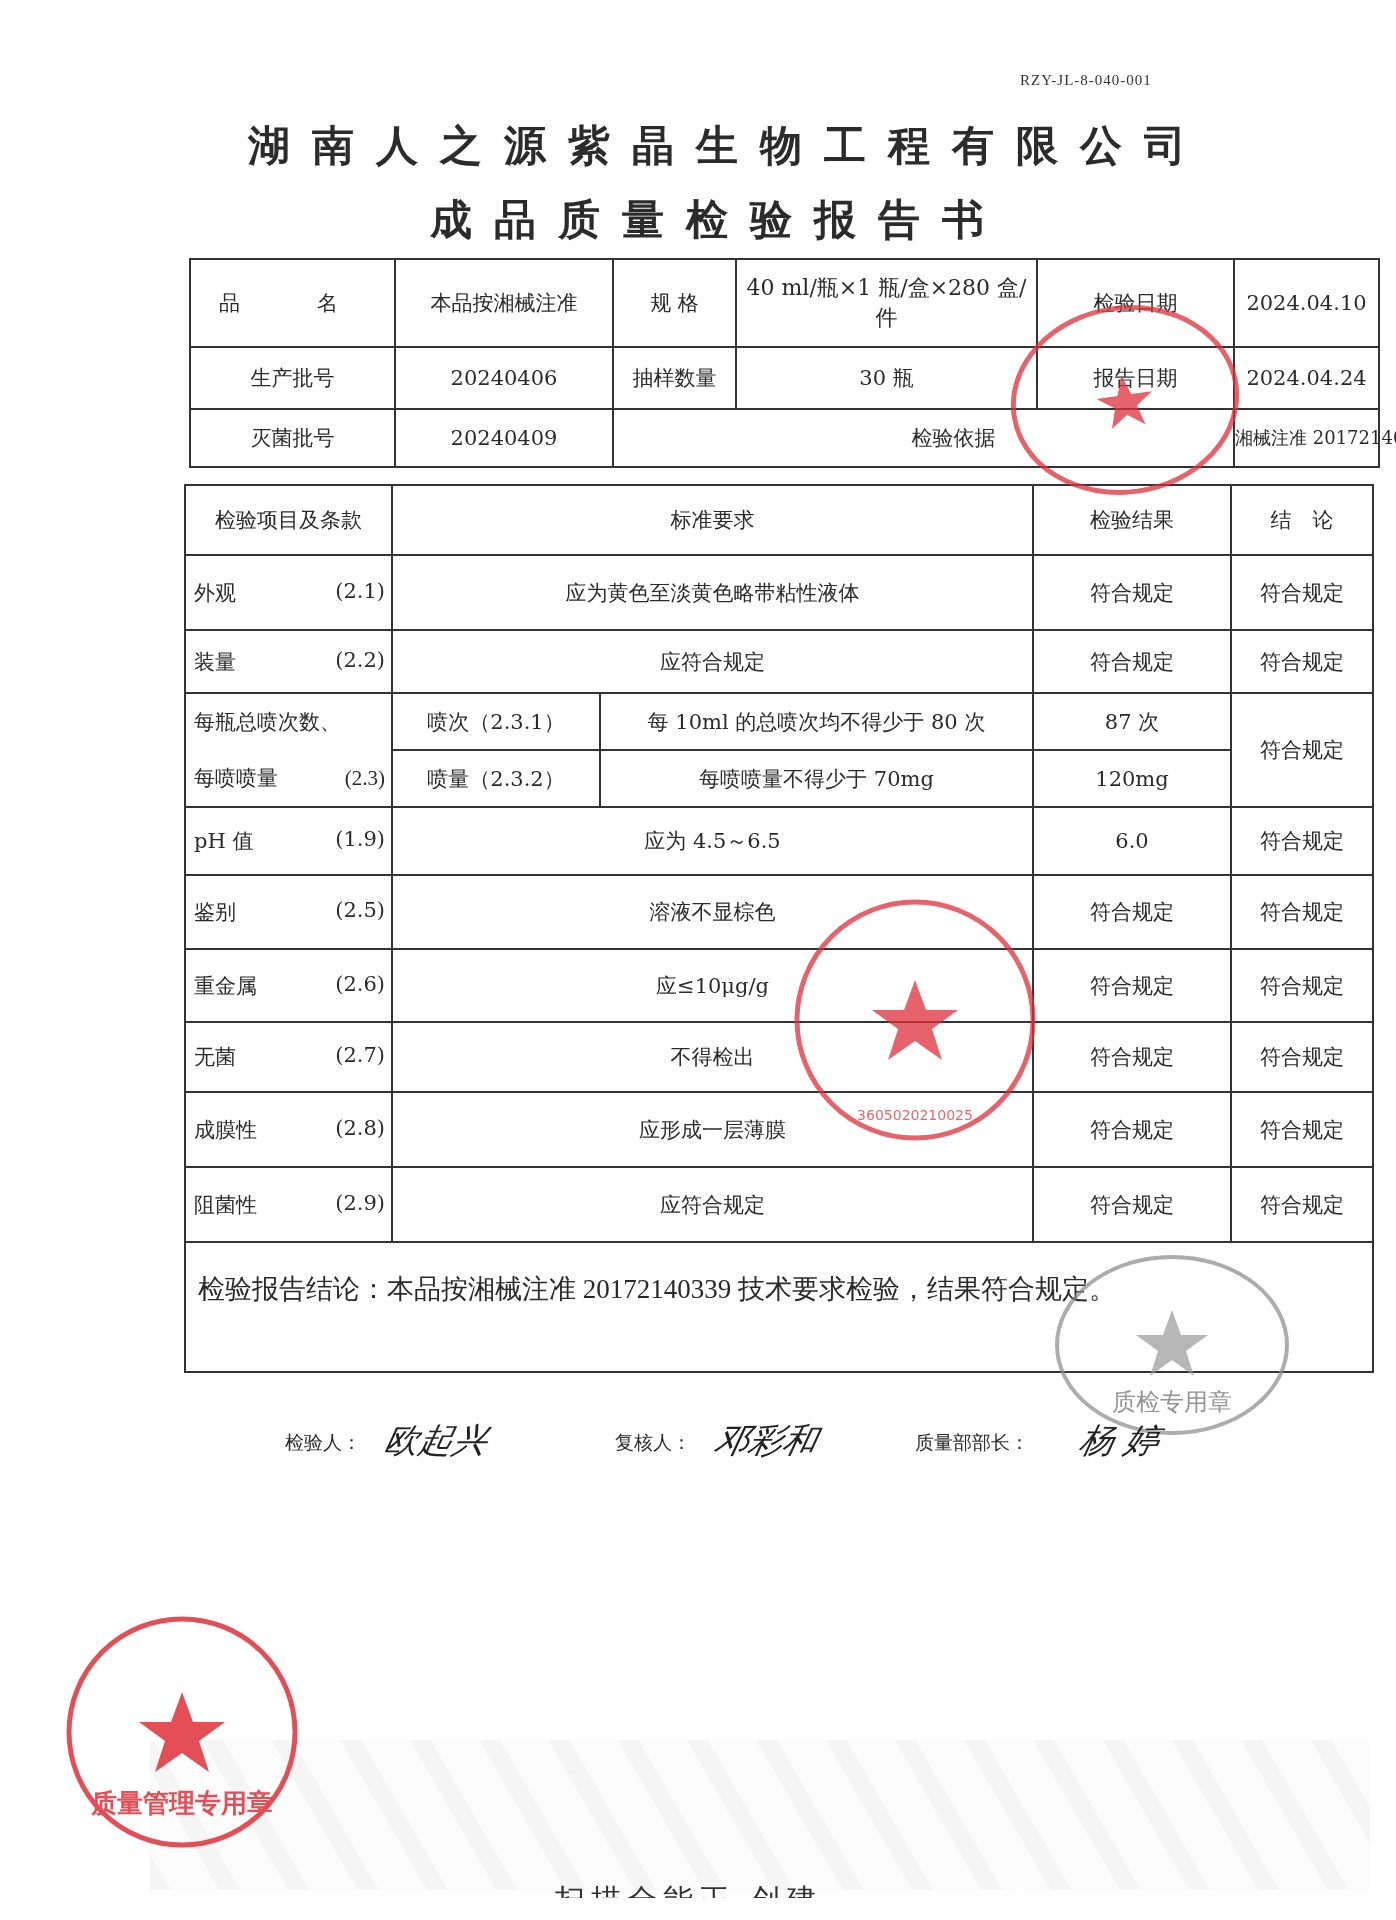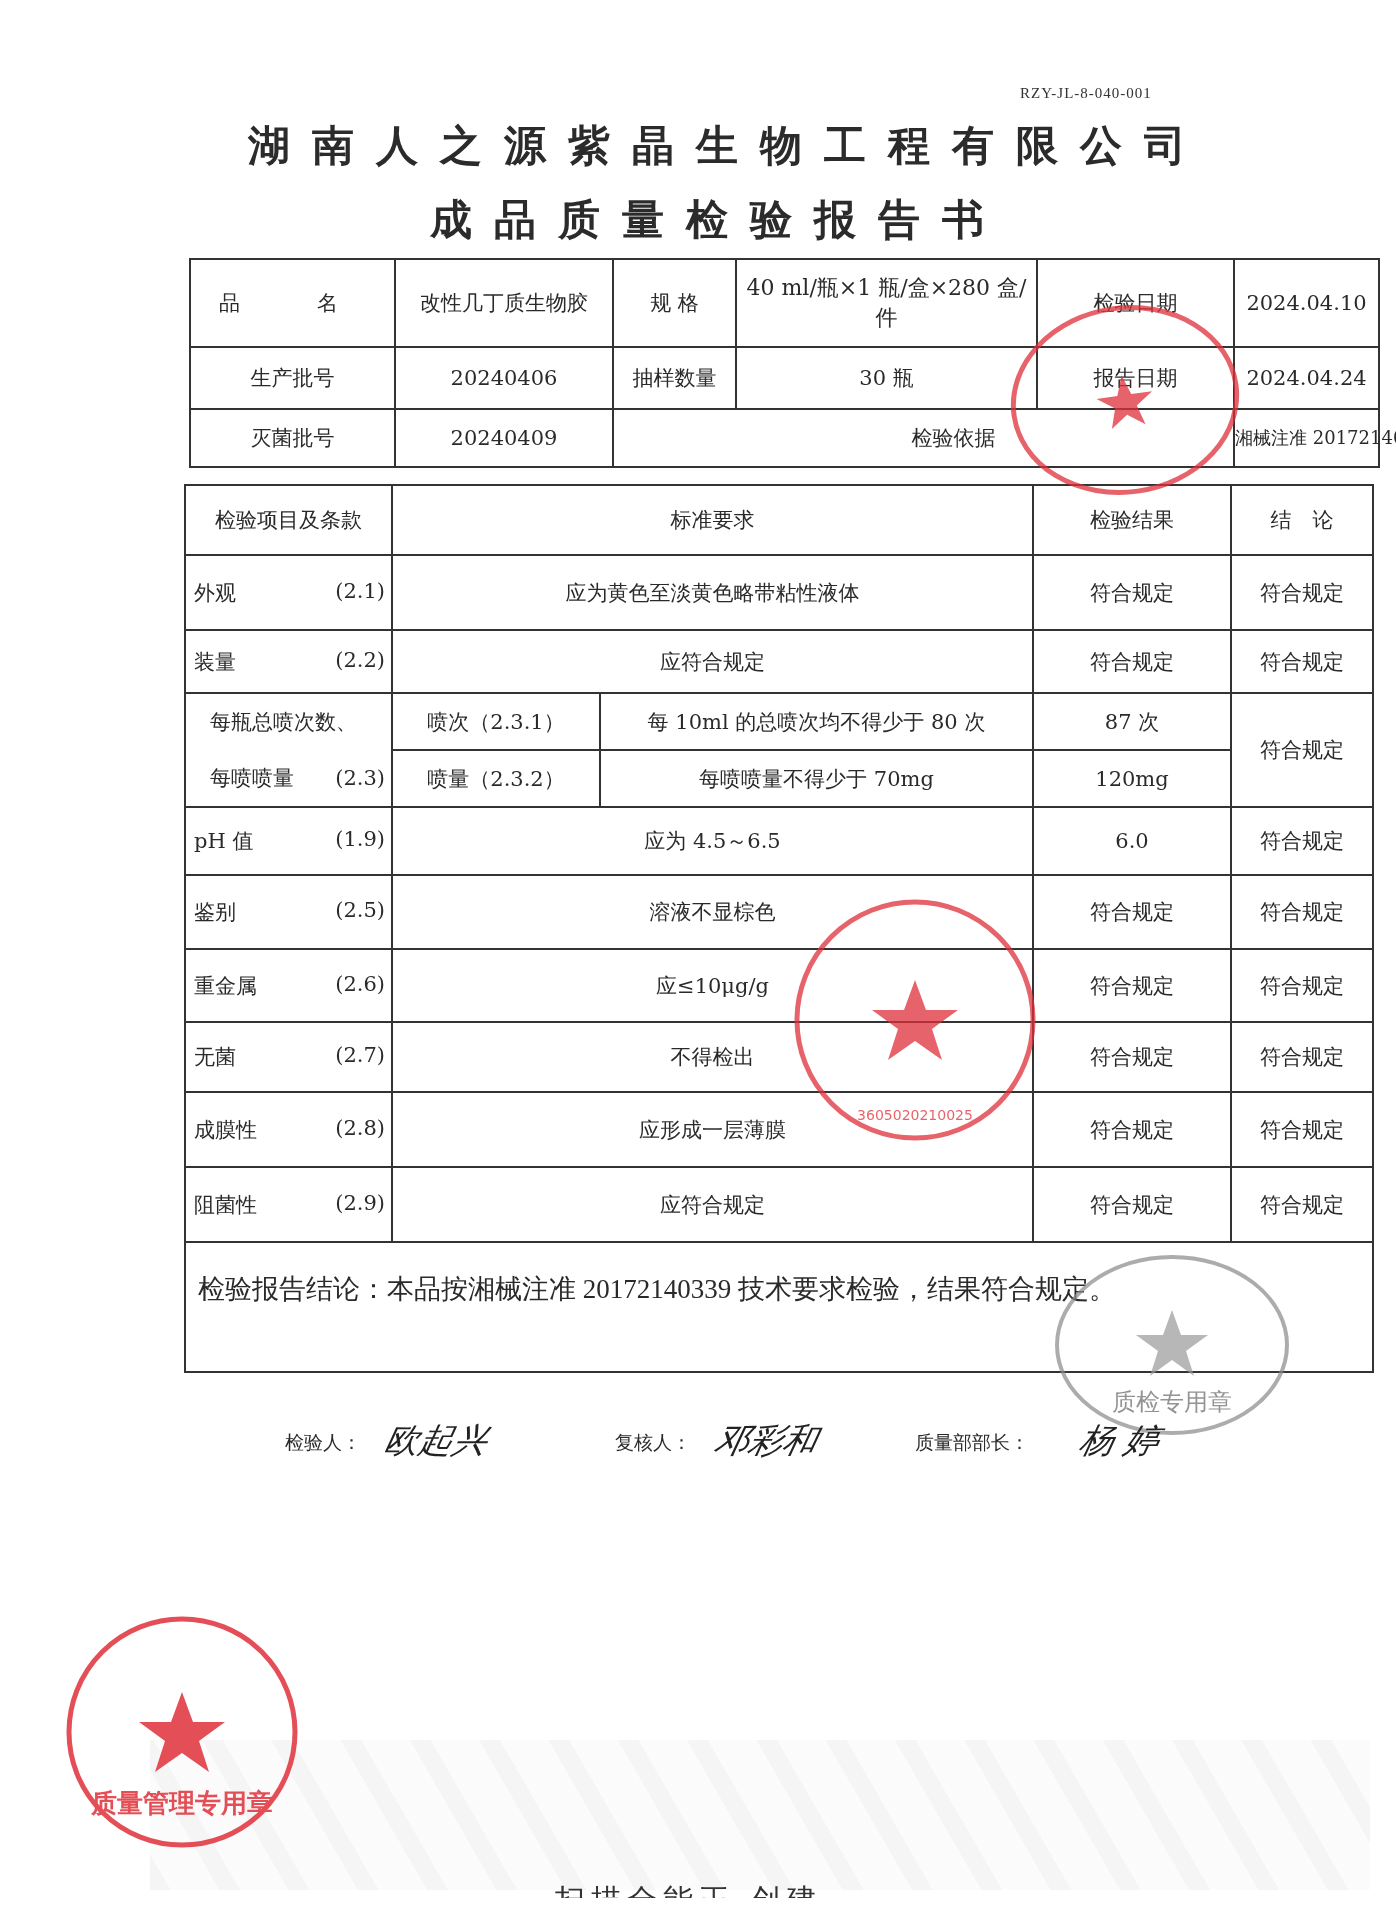--- a/index.html
+++ b/index.html
@@ -1,28 +1,28 @@
 <!DOCTYPE html>
 <html><head>
 <meta charset="utf-8">
 <style>
   html, body { margin:0; padding:0; }
   body {
     width:1396px; height:1920px; background:#ffffff; position:relative; overflow:hidden;
     font-family:"DejaVu Serif","Liberation Serif",serif; color:#2a2a2a;
   }
-  .doc-code { position:absolute; left:1020px; top:85px; font-size:15px; letter-spacing:1px; color:#333; font-family:"Liberation Serif",serif; }
+  .doc-code { position:absolute; left:1020px; top:72px; font-size:15px; letter-spacing:1px; color:#333; font-family:"Liberation Serif",serif; }
   .title { position:absolute; left:0; width:1396px; top:118px; text-align:center; font-size:42px; letter-spacing:22px; font-family:"DejaVu Sans",sans-serif; font-weight:bold; color:#2b2b2b; padding-left:30px; }
   .subtitle { position:absolute; left:0; width:1396px; top:192px; text-align:center; font-size:42px; letter-spacing:22px; font-family:"DejaVu Sans",sans-serif; font-weight:bold; color:#2b2b2b; padding-left:20px; }
 
   table { border-collapse:collapse; position:absolute; table-layout:fixed;margin-left:32px; }
   td { border:2px solid #333; text-align:center; vertical-align:middle; font-size:21px; padding:0; color:#2a2a2a; }
   #top-table { left:157px; top:258px; width:1189px; }
   #main-table { left:152px; top:484px; width:1188px; }
-  .left-label { text-align:left; padding-left:24px; }
+  .left-label { text-align:left; padding-left:8px;font-family:Liberation Serif, serif; }
   .lbl-item { display:flex; justify-content:space-between; padding:0 6px 0 8px; }
   .spaced { letter-spacing:28px; }
   .conclusion-cell { text-align:left; vertical-align:top; padding:28px 0 0 12px; font-size:27px; font-family:Liberation Serif, serif; }
 
   .stamp { position:absolute; border-radius:50%; pointer-events:none; }
   .stamp svg { width:100%; height:100%; }
 
   .sign-row { position:absolute; top:1418px; left:285px; width:950px; height:60px; font-size:19px; }
   .sign-label { position:absolute; top:12px; }
   .signature { position:absolute; top:0; font-size:34px; font-family:"DejaVu Serif",serif; font-style:italic; color:#222; transform:skewX(-12deg); }
@@ -43,21 +43,21 @@
     <col style="width:205px">
       <col style="width:218px">
       <col style="width:123px">
       <col style="width:301px">
       <col style="width:197px">
       <col style="width:145px">
   </colgroup>
   <tbody>
       <tr style="height:88px">
     <td class="spaced">品　名</td>
-    <td>改性几丁质生物胶</td>
+    <td>本品按湘械注准</td>
     <td>规 格</td>
     <td style="font-size:22px">40 ml/瓶×1 瓶/盒×280 盒/件</td>
     <td>检验日期</td>
     <td>2024.04.10</td>
   </tr>
   <tr style="height:62px">
     <td>生产批号</td>
     <td>20240406</td>
     <td>抽样数量</td>
     <td>30 瓶</td>

